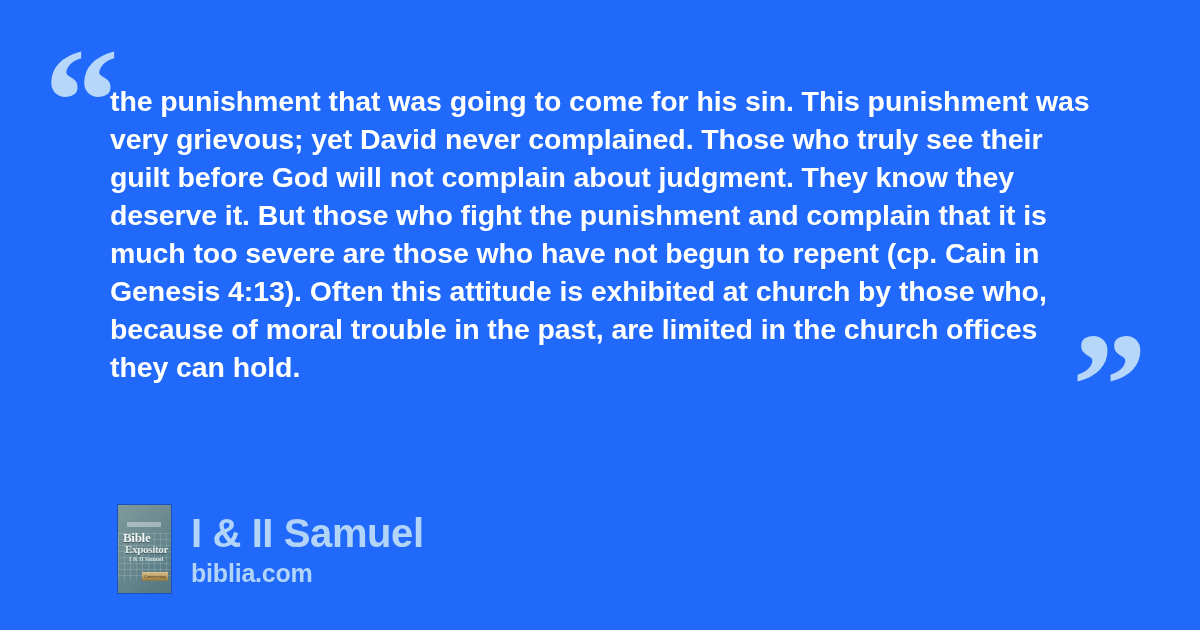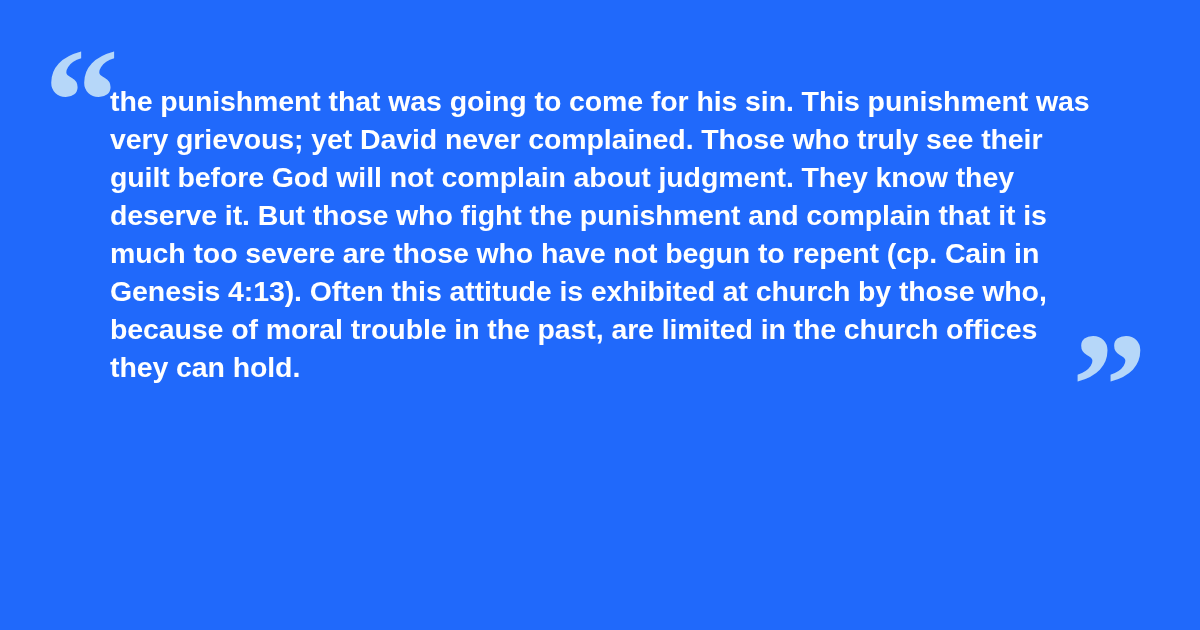--- a/index.html
+++ b/index.html
@@ -175,14 +175,32 @@
 <div id="card">
 
   <span id="quote-open" class="quote-mark">“</span>
 
   <div id="quote-block">
     <p id="quote-text">the punishment that was going to come for his sin. This punishment was very grievous; yet David never complained. Those who truly see their guilt before God will not complain about judgment. They know they deserve it. But those who fight the punishment and complain that it is much too severe are those who have not begun to repent (cp. Cain in Genesis 4:13). Often this attitude is exhibited at church by those who, because of moral trouble in the past, are limited in the church offices they can hold.</p>
   </div>
 
   <span id="quote-close" class="quote-mark">”</span>
 
+  <div id="footer">
+
+    <div id="book-cover">
+      <div class="grid-lines"></div>
+      <div class="cover-top-label"></div>
+      <div class="cover-title-1">Bible</div>
+      <div class="cover-title-2">Expositor</div>
+      <div class="cover-subtitle">I &amp; II Samuel</div>
+      <div class="cover-band"></div>
+      <div class="cover-band-text">Commentary</div>
+    </div>
+
+    <div id="footer-text">
+      <div id="book-title">I &amp; II Samuel</div>
+      <div id="site-name">biblia.com</div>
+    </div>
+
+  </div>
 
 </div>
 
 </body></html>

